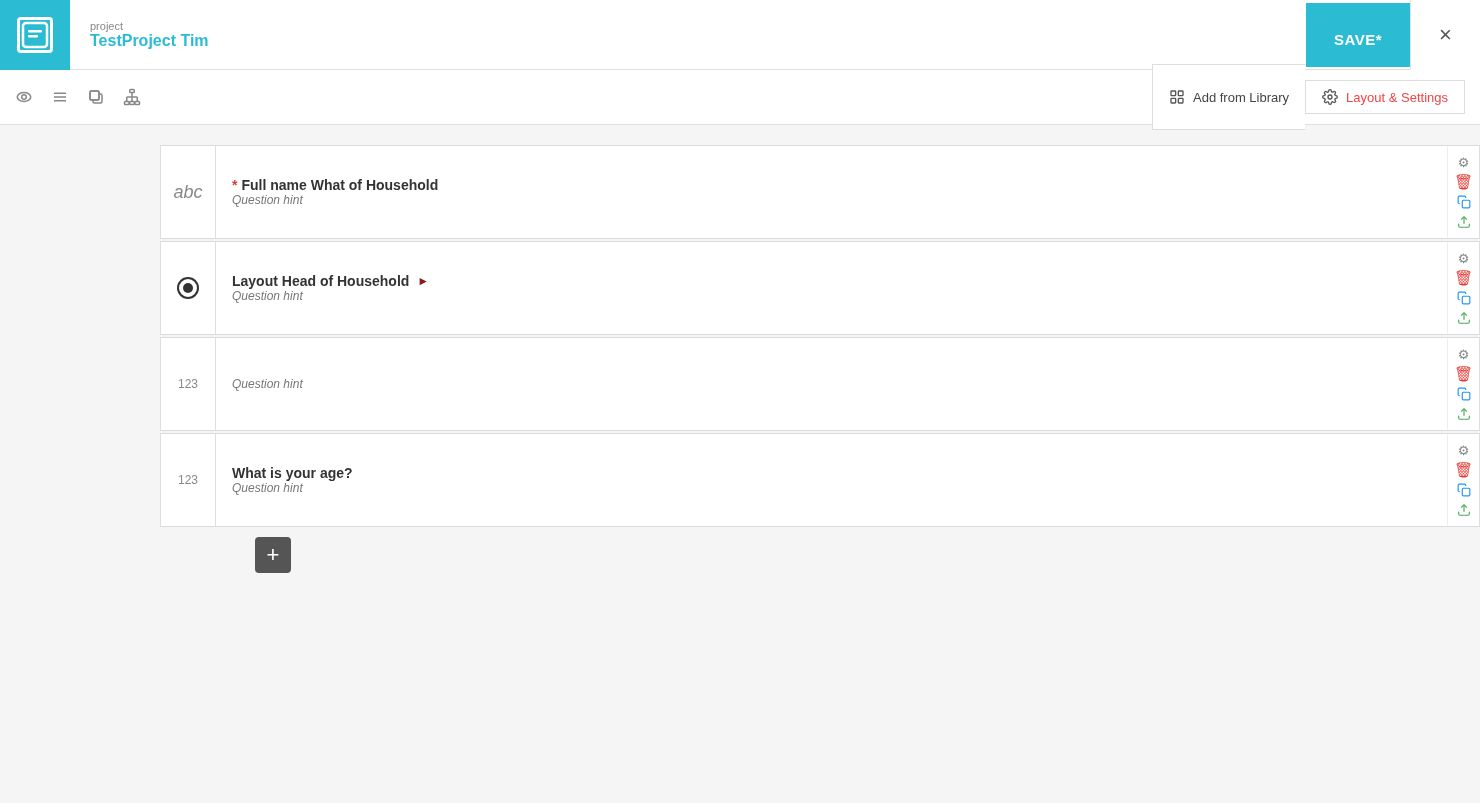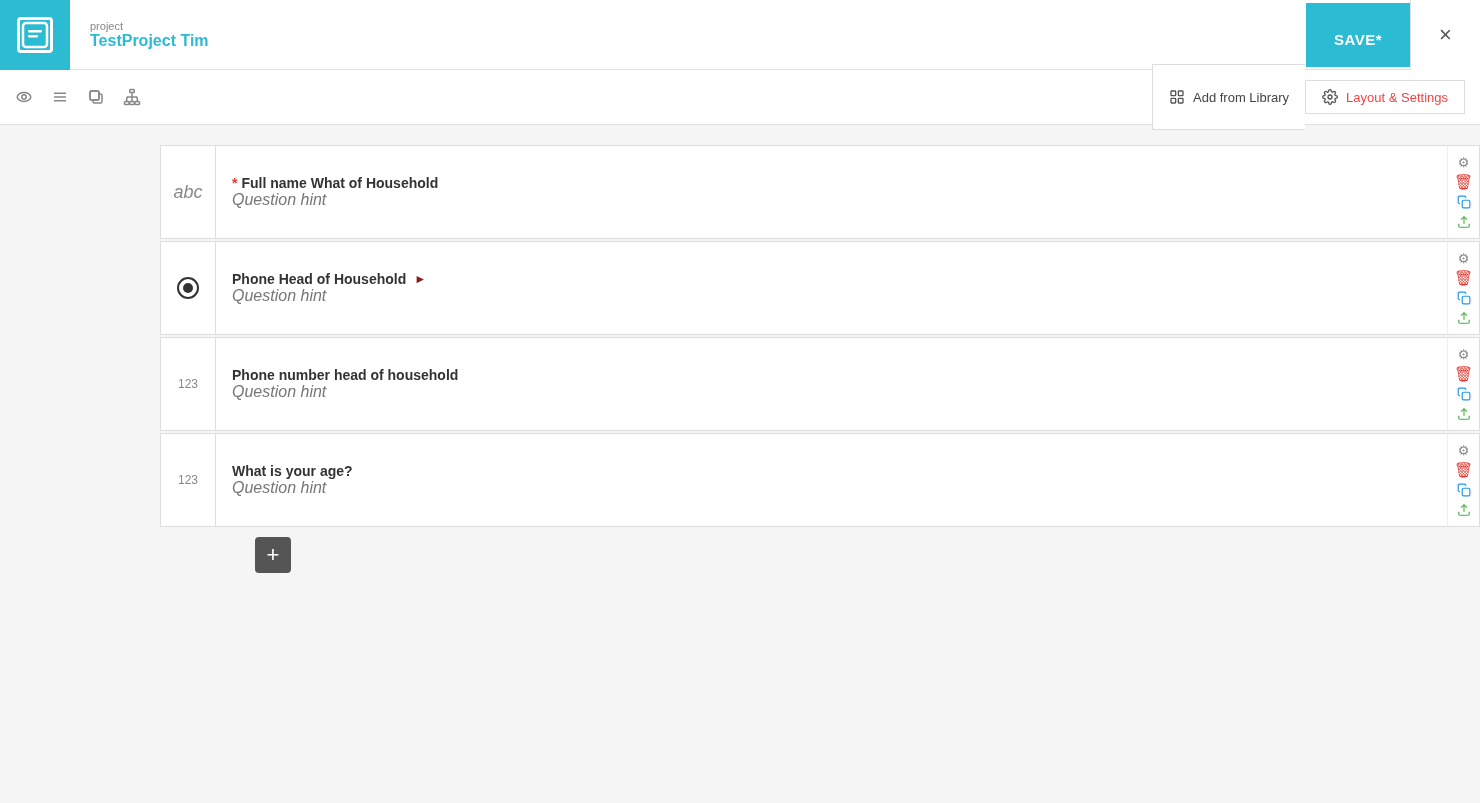--- a/index.html
+++ b/index.html
@@ -203,21 +203,21 @@
     .required-star {
       color: #e53935;
       font-size: 14px;
     }
     .question-arrow {
       color: #8b1a1a;
       font-size: 12px;
       margin-left: 4px;
     }
     .question-hint {
-      font-size: 16px;
+      font-size: 12px;
       color: #777;
       font-style: italic;
       margin-top: 0;
     }
     .question-actions {
       width: 32px;
       display: flex;
       flex-direction: column;
       align-items: center;
       justify-content: space-around;
@@ -376,21 +376,21 @@
     </div>
 
     <div class="question-row">
       <div class="question-type-cell">
         <div class="radio-outer">
           <div class="radio-inner"></div>
         </div>
       </div>
       <div class="question-content">
         <div class="question-label">
-          <span>Phone Head of Household</span>
+          <span>Layout Head of Household</span>
           <span class="question-arrow">►</span>
         </div>
         <div class="question-hint">Question hint</div>
       </div>
       <div class="question-actions">
         <span class="action-icon icon-gear">⚙</span>
         <span class="action-icon icon-trash" style="color:#e53935;font-size:15px;">🗑</span>
         <span class="action-icon icon-copy">
           <svg width="14" height="14" viewBox="0 0 24 24" fill="none" stroke="#2196f3" stroke-width="2">
             <rect x="9" y="9" width="13" height="13" rx="2"></rect>
@@ -405,23 +405,20 @@
           </svg>
         </span>
       </div>
     </div>
 
     <div class="question-row">
       <div class="question-type-cell">
         <span style="font-size:12px;color:#888;">123</span>
       </div>
       <div class="question-content">
-        <div class="question-label">
-          <span>Phone number head of household</span>
-        </div>
         <div class="question-hint">Question hint</div>
       </div>
       <div class="question-actions">
         <span class="action-icon icon-gear">⚙</span>
         <span class="action-icon icon-trash" style="color:#e53935;font-size:15px;">🗑</span>
         <span class="action-icon icon-copy">
           <svg width="14" height="14" viewBox="0 0 24 24" fill="none" stroke="#2196f3" stroke-width="2">
             <rect x="9" y="9" width="13" height="13" rx="2"></rect>
             <path d="M5 15H4a2 2 0 0 1-2-2V4a2 2 0 0 1 2-2h9a2 2 0 0 1 2 2v1"></path>
           </svg>

